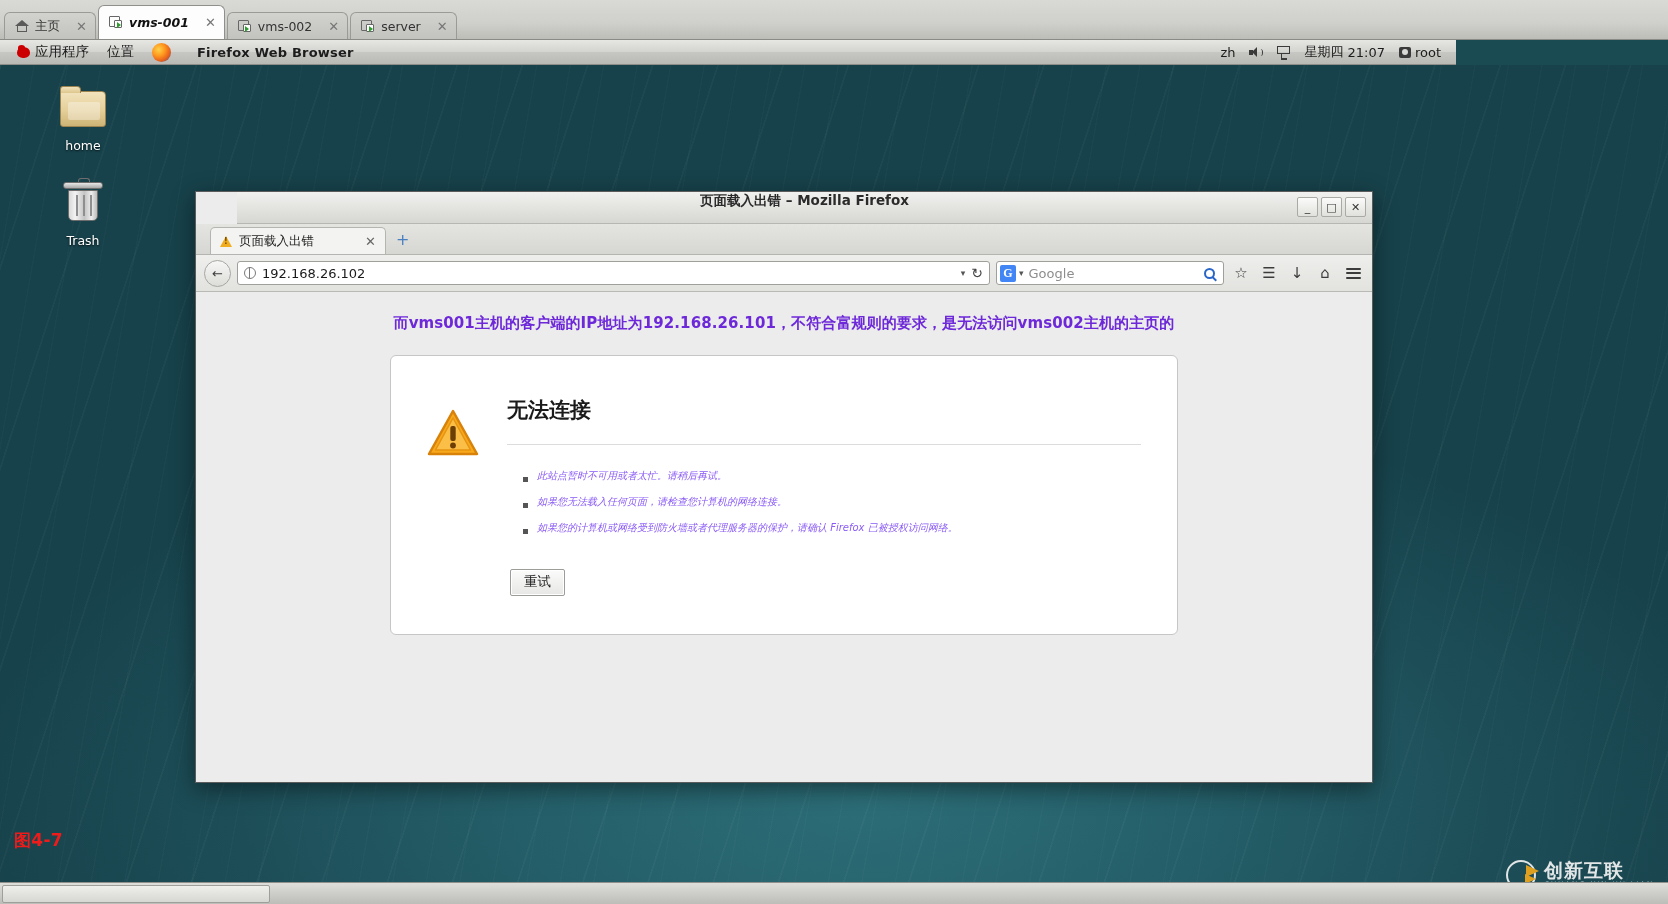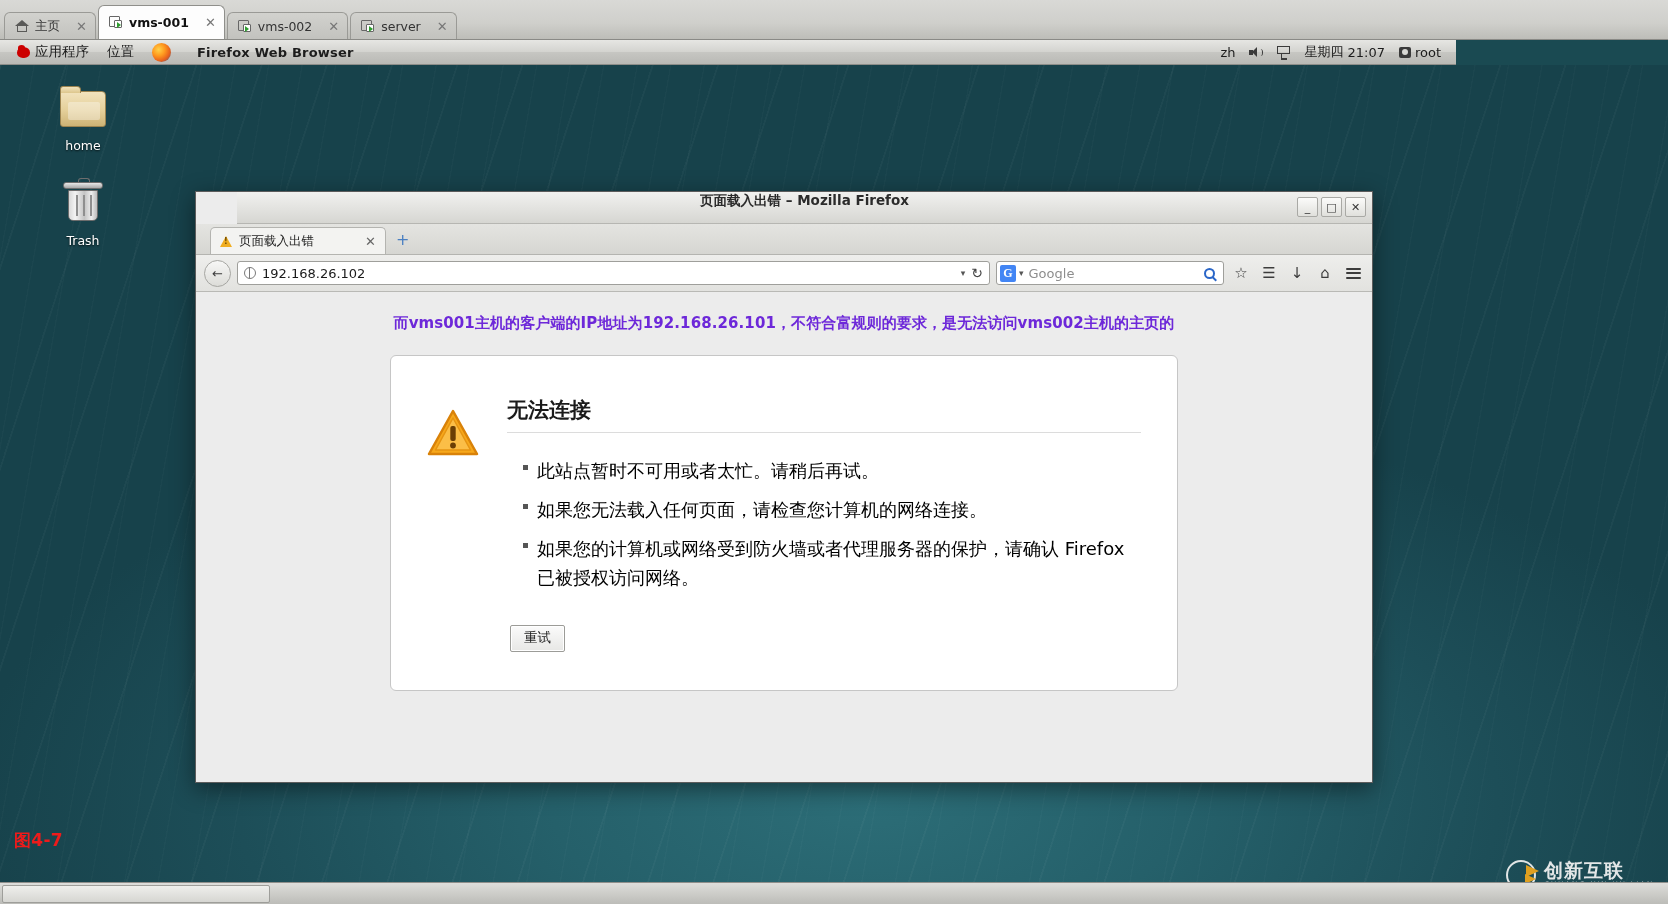--- a/index.html
+++ b/index.html
@@ -47,20 +47,21 @@
     color: #333;
     cursor: default;
     position: relative;
   }
   .vm-tab.active {
     background: #fdfdfd;
     font-weight: bold;
     color: #111;
     height: 34px;
     border-color: #8f8f8b;
+    font-style: italic;
   }
   .vm-tab .tab-label { white-space: nowrap; }
   .vm-tab .tab-close {
     margin-left: auto;
     padding-left: 10px;
     color: #777;
     font-size: 13px;
     line-height: 1;
   }
   .ico-home {
@@ -588,42 +589,43 @@
     flex: 0 0 auto;
     margin-top: 18px;
     position: relative;
   }
   .err-body { flex: 1 1 auto; padding-top: 6px; }
   .err-h1 {
     font-size: 21px;
     font-weight: bold;
     color: #1a1a1a;
     margin: 0 0 23px 0;
-    padding-bottom: 8px;
+    padding-bottom: 20px;
     border-bottom: 1px solid #dcdcdc;
   }
   .err-desc {
     font-size: 16.5px;
     color: #1a1a1a;
     margin: 16px 0 0 0;
     padding-bottom: 22px;
     border-bottom: 1px solid #dcdcdc;
   }
   .err-list {
     margin: 18px 0 0 0;
     padding: 0 0 0 16px;
     list-style: none;
   }
   .err-list li {
-    font-size: 18px;
-    color: #000000;
+    font-size: 10px;
+    color: #8b5cf6;
     line-height: 1.62;
     margin-bottom: 10px;
     padding-left: 14px;
     position: relative;
+    font-style: italic;
   }
   .err-list li::before {
     content: "";
     position: absolute;
     left: 0; top: 9px;
     width: 5px; height: 5px;
     background: #555;
   }
   .retry-btn {
     margin-top: 22px;

